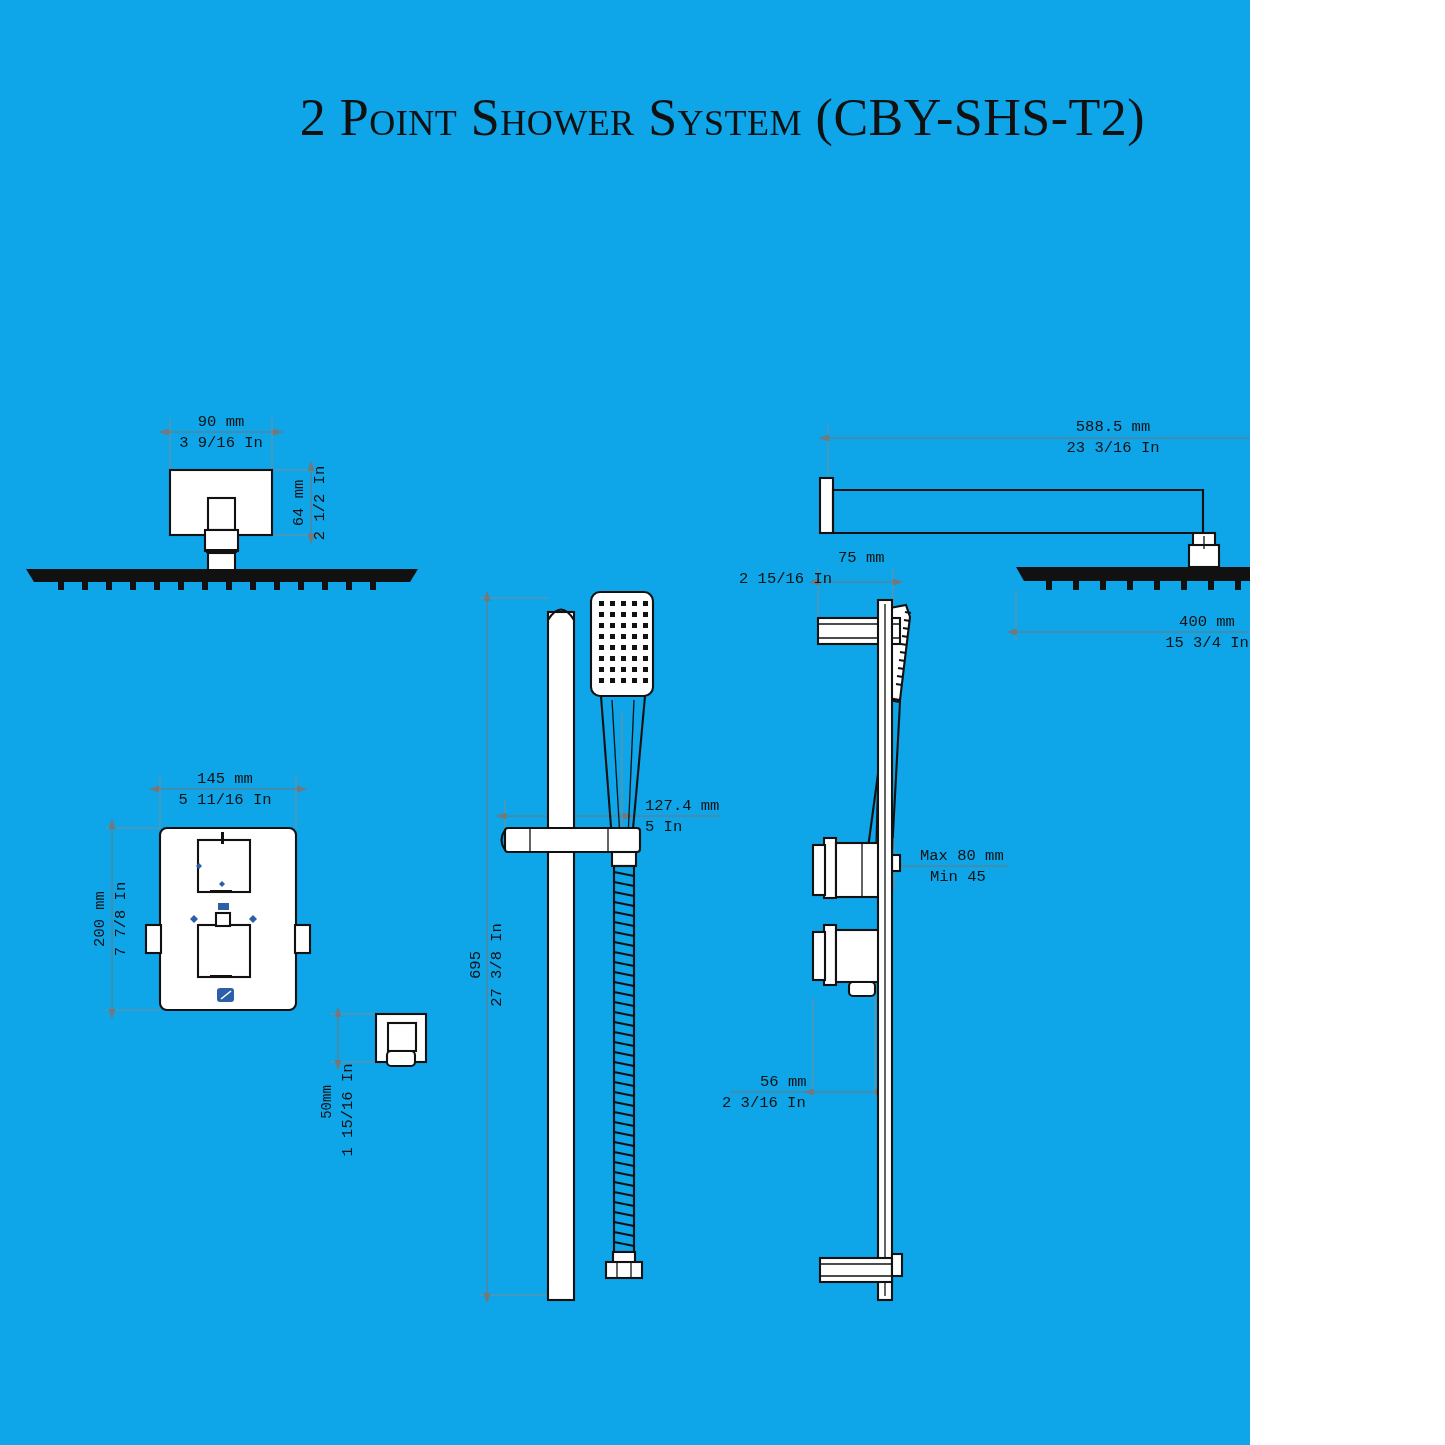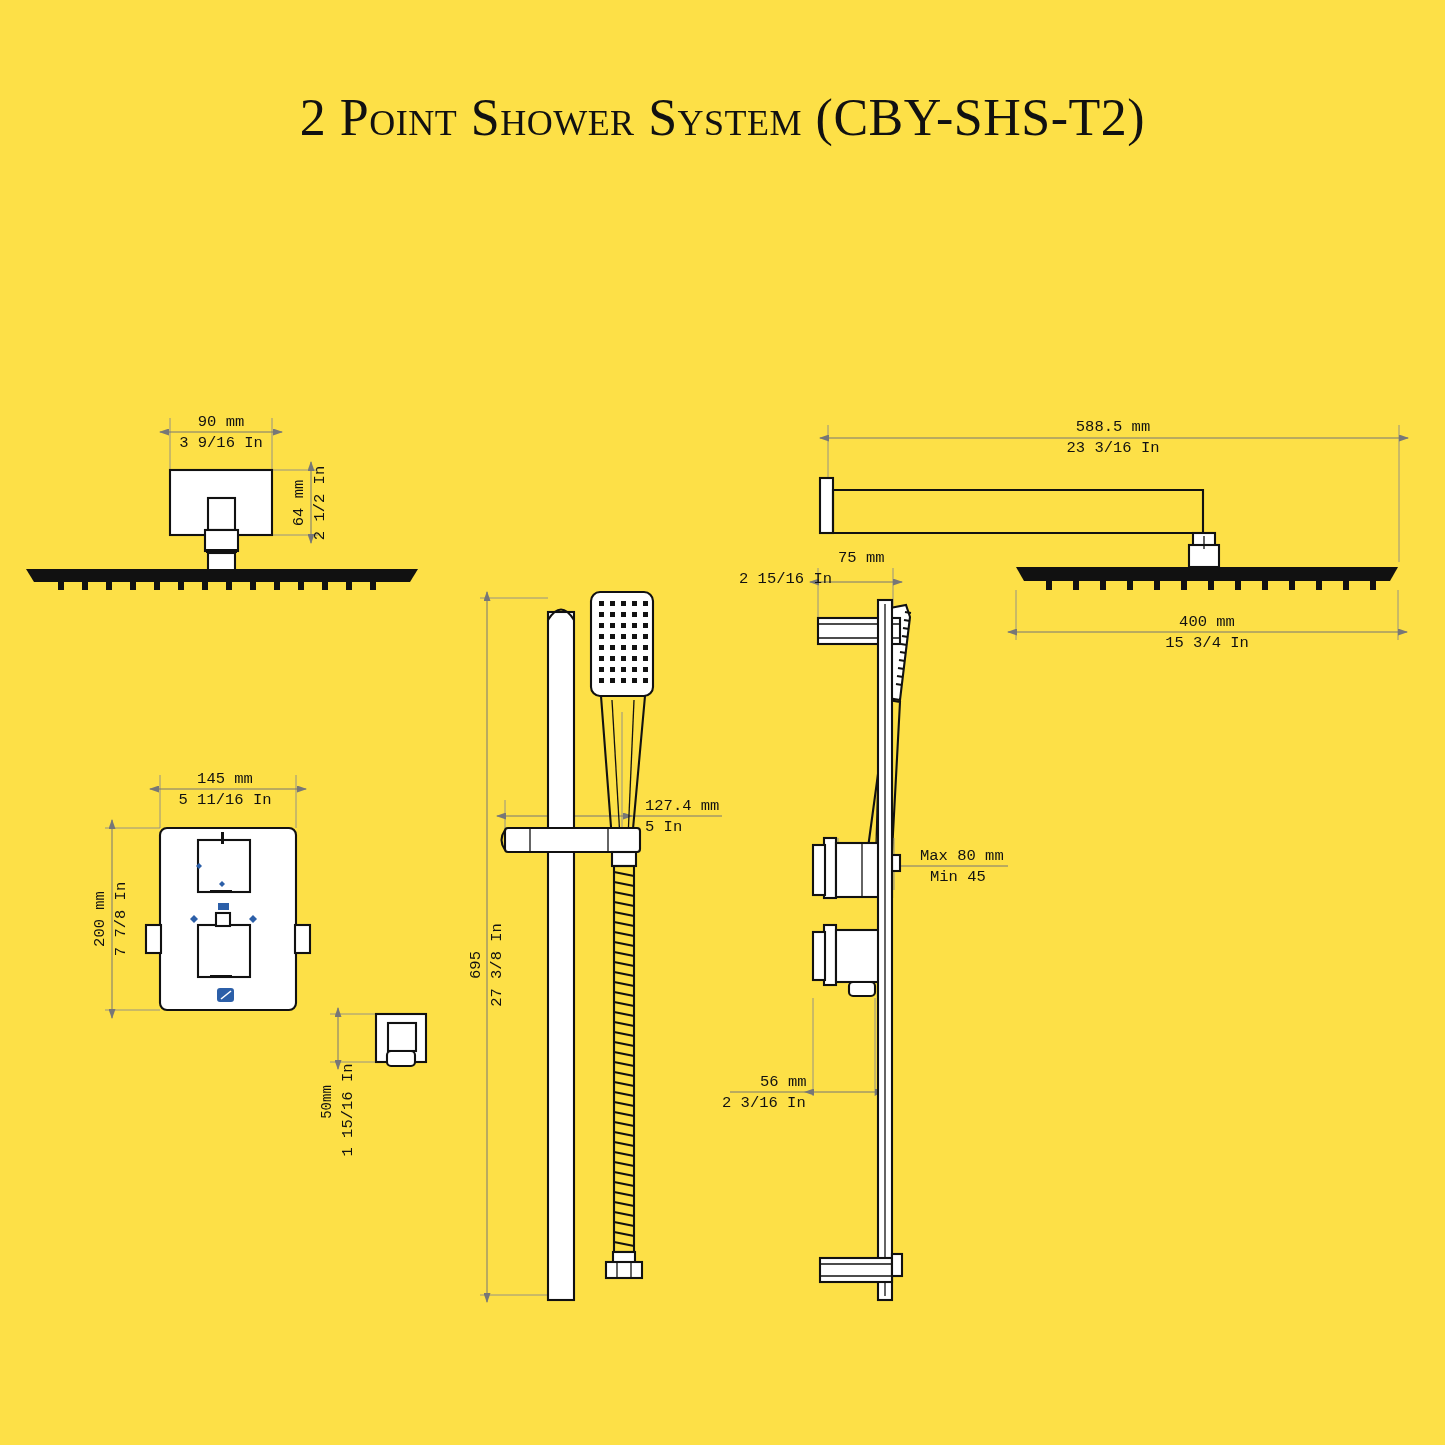--- a/index.html
+++ b/index.html
@@ -1,17 +1,17 @@
 <!DOCTYPE html>
 <html><head>
 <meta charset="utf-8">
 <style>
   html,body{margin:0;padding:0;background:#ffffff;}
   body{width:1445px;height:1445px;font-family:"Liberation Serif",serif;}
-  #stage{position:relative;width:1445px;height:1445px;overflow:hidden;background:#fde047;}
+  #stage{position:relative;width:1250px;height:1445px;overflow:hidden;background:#0ea5e9;}
   #title{
     position:absolute;left:0;top:88px;width:1445px;text-align:center;
     font-family:"Liberation Serif",serif;
     font-size:52px;font-weight:400;color:#111;letter-spacing:0.5px;
     font-variant:small-caps;
     white-space:nowrap;
   }
   svg{position:absolute;left:0;top:0;}
   .dimtxt{
     font-family:"Liberation Mono","DejaVu Sans Mono",monospace;

